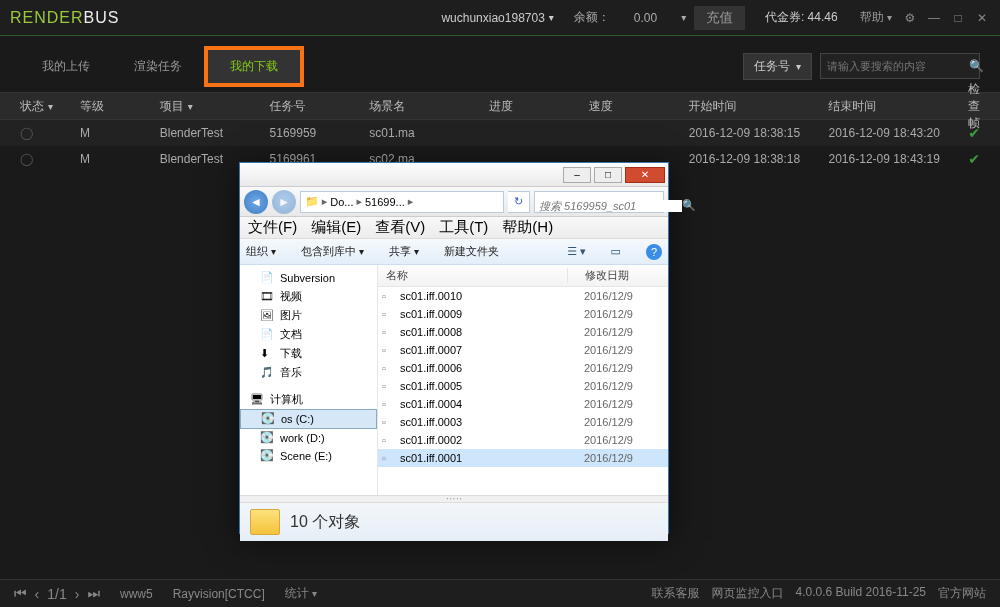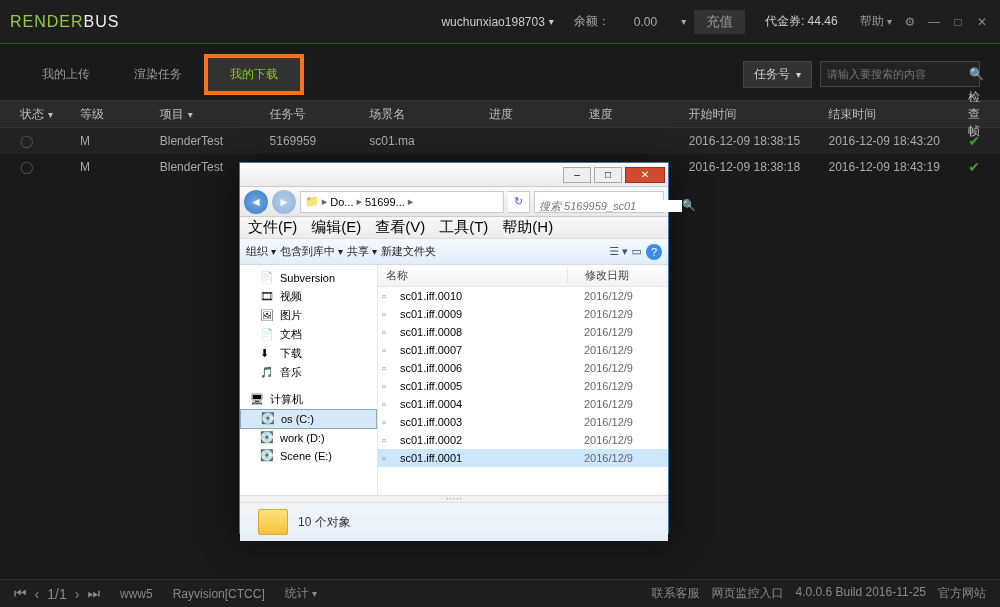--- a/index.html
+++ b/index.html
@@ -1,19 +1,19 @@
 <!DOCTYPE html>
 <html><head>
 <meta charset="utf-8">
 <style>
 * { margin: 0; padding: 0; box-sizing: border-box; font-family: "Microsoft YaHei", Arial, sans-serif; }
 body { background: #1a1a1a; width: 1000px; height: 607px; overflow: hidden; color: #ccc; font-size: 12px; position: relative; }
 
 
-.topbar { height: 44px; background: #1e1e1e; display: flex; align-items: center; padding: 0 10px; border-bottom: 1px solid #2a5c2a; }
+.topbar { height: 36px; background: #1e1e1e; display: flex; align-items: center; padding: 0 10px; border-bottom: 1px solid #2a5c2a; }
 .logo { font-family: Arial, sans-serif; font-size: 16px; letter-spacing: 1px; }
 .logo .render { color: #9aca3c; font-weight: 300; }
 .logo .bus { color: #eee; font-weight: 300; }
 .topbar-spacer { flex: 1; }
 .balance-group { display: flex; align-items: center; gap: 24px; font-size: 12px; color: #aaa; }
 .user-drop { display: flex; align-items: center; gap: 4px; cursor: pointer; }
 .btn-recharge { background: #333; color: #999; padding: 3px 12px; margin: 12px 8px; cursor: pointer; border: none; }
 .voucher { margin: 0 12px; color: #ccc; }
 .help { margin: 0 10px; color: #999; cursor: pointer; }
 .win-ctrl { display: flex; gap: 8px; }
@@ -60,21 +60,21 @@
 .breadcrumb { flex: 1; background: #fff; border: 1px solid #bcd; height: 22px; display: flex; align-items: center; padding: 0 4px; font-size: 11px; }
 .breadcrumb .sep { margin: 0 3px; color: #666; }
 .bc-refresh { width: 22px; height: 22px; border: 1px solid #bcd; border-left: none; background: #fff; display: flex; align-items: center; justify-content: center; font-size: 11px; color: #35c; cursor: pointer; }
 .ex-search { width: 130px; height: 22px; border: 1px solid #bcd; background: #fff; display: flex; align-items: flex-end; padding: 0 4px; }
 .ex-search input { border: none; outline: none; flex: 1; font-size: 11px; font-style: italic; color: #999; }
 .ex-search .sicon { color: #35c; font-size: 11px; }
 
 .ex-menu { height: 22px; background: linear-gradient(#f8f8f8,#ececec); display: flex; align-items: center; padding: 0 8px; gap: 14px; border-bottom: 1px solid #ddd; font-size: 15px; }
 .ex-menu span { cursor: pointer; }
 
-.ex-toolbar { height: 26px; background: linear-gradient(#f5f9fd,#e2eef9); display: flex; align-items: center; padding: 0 6px; gap: 4px; border-bottom: 1px solid #cde; font-size: 11px; }
+.ex-toolbar { height: 26px; background: linear-gradient(#f5f9fd,#e2eef9); display: flex; align-items: center; padding: 0 6px; gap: 25px; border-bottom: 1px solid #cde; font-size: 11px; }
 .ex-toolbar .tb-item { display: flex; align-items: center; gap: 3px; cursor: pointer; color: #222; }
 .ex-toolbar .tb-spacer { flex: 1; }
 .tb-icon { color: #357; cursor: pointer; }
 .tb-help { width: 16px; height: 16px; border-radius: 50%; background: #3b8de6; color: #fff; text-align: center; line-height: 16px; font-size: 11px; cursor: pointer; }
 
 .ex-body { display: flex; height: 230px; }
 .ex-sidebar { width: 138px; background: #fff; border-right: 1px solid #e6e6e6; overflow: hidden; padding: 4px 0; }
 .sb-item { display: flex; align-items: center; gap: 6px; padding: 2px 8px 2px 20px; cursor: pointer; font-size: 11px; }
 .sb-item.selected { background: #d6e8f8; border: 1px solid #8ab; }
 .sb-group { display: flex; align-items: center; gap: 6px; padding: 4px 8px 2px 10px; font-size: 11px; margin-top: 6px; }
@@ -86,21 +86,21 @@
 .list-head .lh-date { flex: 1; padding-left: 8px; }
 .list-row { display: flex; height: 18px; align-items: center; font-size: 11px; padding-left: 4px; cursor: pointer; }
 .list-row.selected { background: #cde6fb; }
 .list-row .file-icon { width: 14px; margin-right: 4px; color: #88a; }
 .list-row .fn { width: 176px; }
 .list-row .fd { flex: 1; color: #666; padding-left: 8px; }
 
 .ex-sep { height: 8px; background: #f0f0f0; border-top: 1px solid #ddd; border-bottom: 1px solid #ddd; position: relative; }
 .ex-sep::after { content: "·····"; position: absolute; left: 50%; transform: translateX(-50%); color: #999; font-size: 10px; line-height: 6px; }
 
-.ex-status { height: 38px; background: linear-gradient(#f2f6fa,#e6eef7); display: flex; align-items: center; padding: 0 18px; gap: 10px; font-size: 12px; color: #333; }
+.ex-status { height: 38px; background: linear-gradient(#f2f6fa,#e6eef7); display: flex; align-items: center; padding: 0 10px; gap: 10px; font-size: 16px; color: #333; }
 .folder-ico { width: 30px; height: 26px; background: linear-gradient(#fce27c,#f5c23c); border-radius: 2px; border: 1px solid #d8a93a; }
 
 
 .footer { position: absolute; bottom: 0; left: 0; right: 0; height: 28px; background: #1e1e1e; display: flex; align-items: center; padding: 0 14px; color: #888; border-top: 1px solid #333; }
 .footer .paging { display: flex; align-items: center; gap: 8px; font-size: 14px; }
 .footer .info { margin-left: 20px; }
 .footer-spacer { flex: 1; }
 .footer-right { display: flex; gap: 12px; }
 
 .chev { font-size: 10px; }

